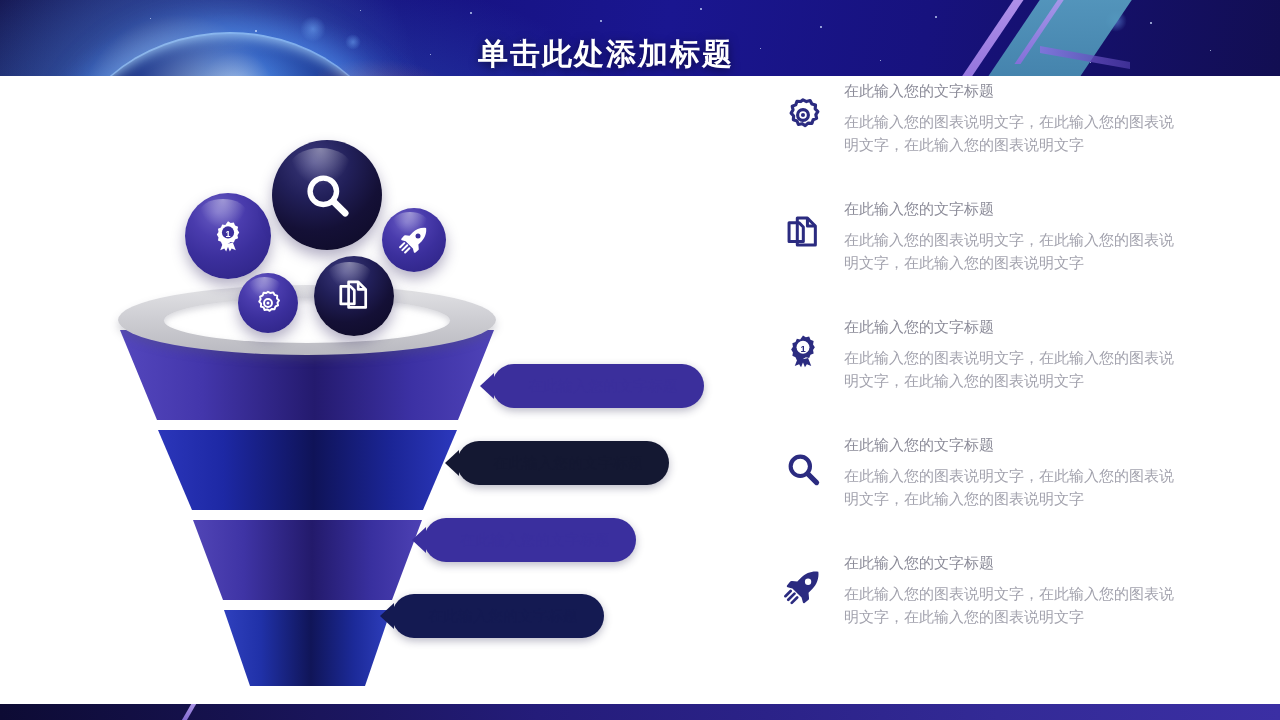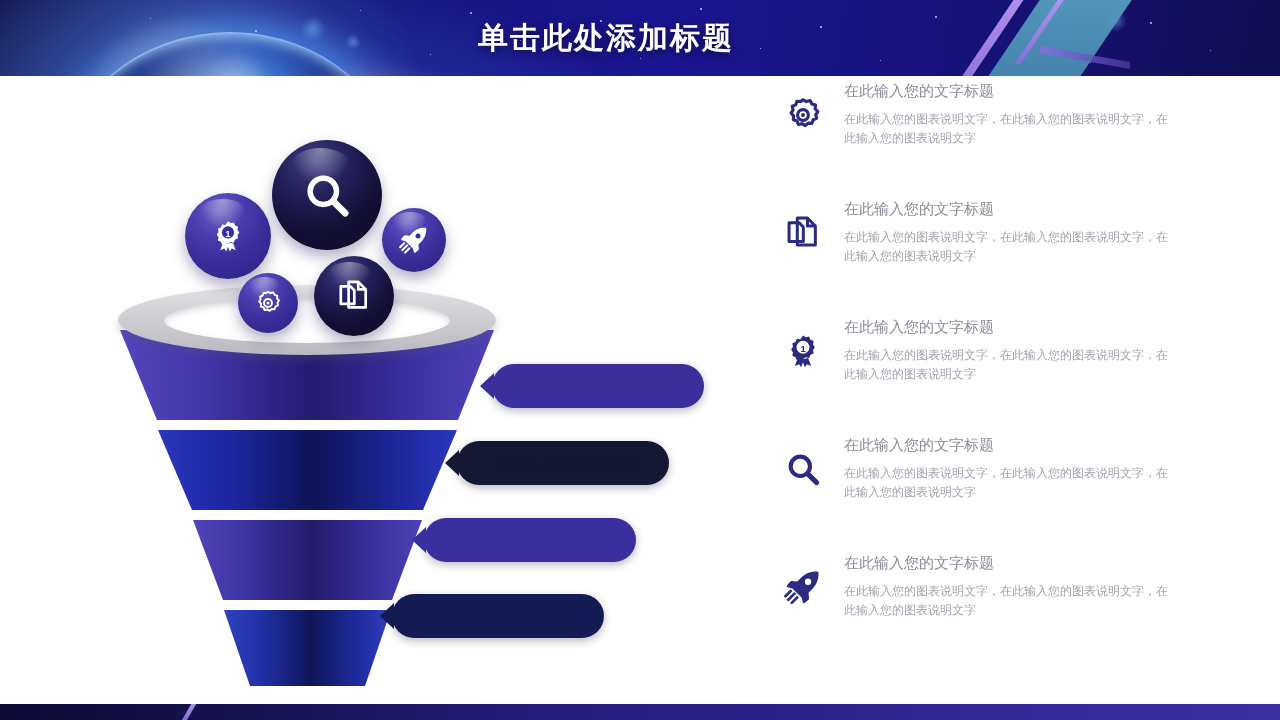--- a/index.html
+++ b/index.html
@@ -52,21 +52,21 @@
     left:1055px;top:-56px;width:6px;height:120px;
     background:linear-gradient(180deg,#d4bcff,#8e6ce0);
     transform:skewX(-34deg);opacity:.85;
   }
   .diag-purple3{
     left:1040px;top:54px;width:90px;height:7px;
     background:linear-gradient(90deg,#8f6ee6,#4b3aa5);
     transform:skewY(10deg);opacity:.75;
   }
   .header-title{
-    position:absolute;left:0;top:0;width:1212px;height:76px;
+    position:absolute;left:0;top:16px;width:1212px;height:76px;
     display:flex;align-items:center;justify-content:center;
     color:#ffffff;font-size:30px;font-weight:bold;letter-spacing:2px;
     text-shadow:0 2px 10px rgba(0,0,0,.55);
     z-index:5;
   }
 
   
   .footer{
     position:absolute;left:0;bottom:0;width:1280px;height:16px;
     background:linear-gradient(90deg,#0d0b34 0%,#16124f 18%,#241c7a 42%,#2b2288 60%,#332a96 78%,#3b2fa4 100%);
@@ -129,21 +129,21 @@
 
   
   .rightcol{position:absolute;left:780px;top:80px;width:420px;}
   .row{display:flex;align-items:flex-start;margin-bottom:26px;height:92px;}
   .row-icon{
     width:46px;min-width:46px;height:46px;margin-top:12px;margin-right:18px;
     display:flex;align-items:center;justify-content:center;color:#2b2b80;
   }
   .row-text{flex:1;padding-top:2px;}
   .row-title{font-size:15px;color:#8b8b98;margin:0 0 10px 0;line-height:1.2;}
-  .row-desc{font-size:12px;color:#a2a2ad;line-height:1.55;margin:0;max-width:335px;}
+  .row-desc{font-size:15px;color:#a2a2ad;line-height:1.55;margin:0;max-width:335px;}
 </style>
 </head>
 <body>
 
 <div class="header">
   <div class="earth"></div>
   <div class="earth-rim"></div>
   <div class="sunflare"></div>
 
   <div class="stars">

